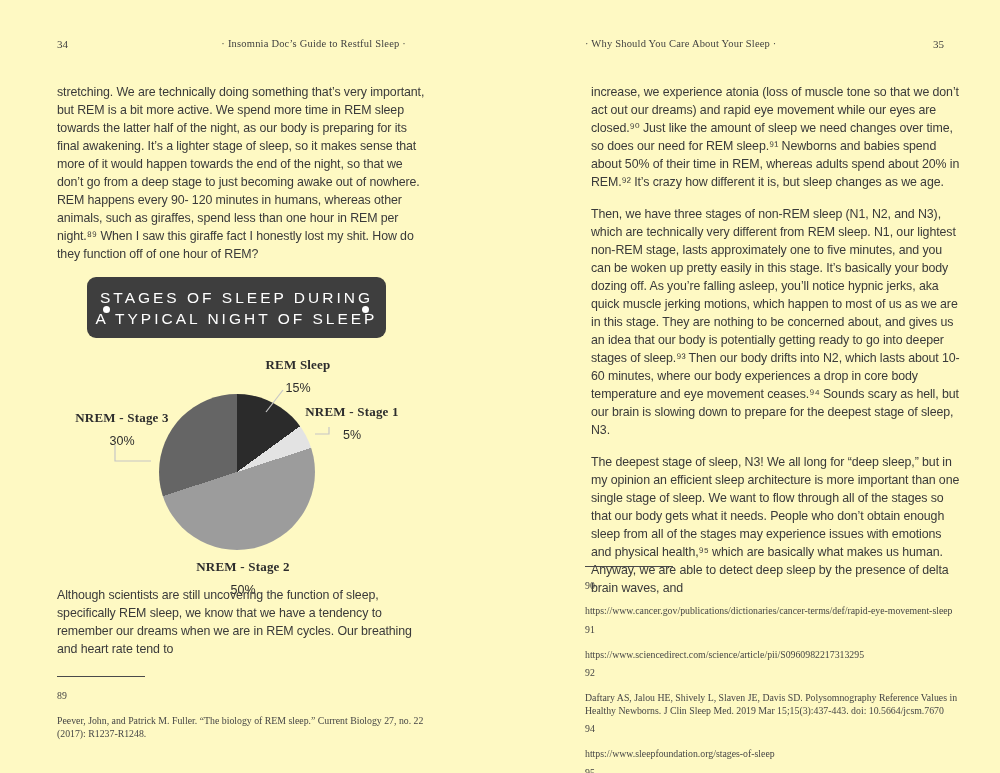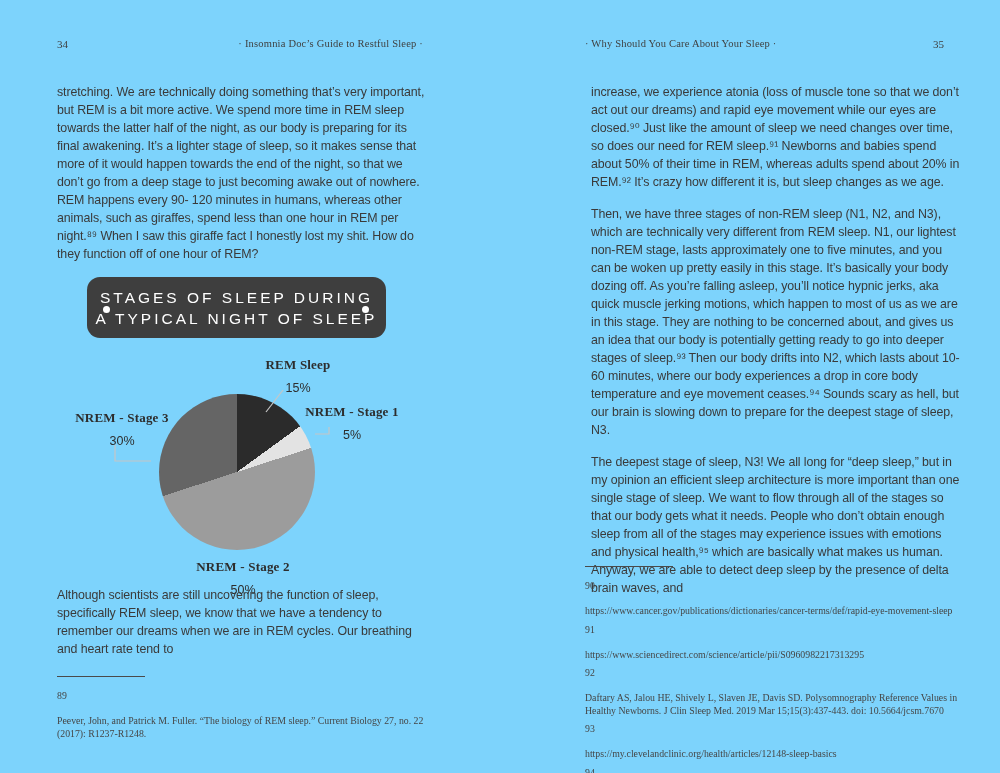--- a/index.html
+++ b/index.html
@@ -1,16 +1,16 @@
 <!DOCTYPE html>
 <html><head>
 <meta charset="utf-8">
 <style>
   html,body{margin:0;padding:0;background:#ffffff;}
-  .spread{position:relative;width:1000px;height:773px;background:#7dd3fc;overflow:hidden;
+  .spread{position:relative;width:1000px;height:773px;background:#fef9c3;overflow:hidden;
           font-family:"Liberation Sans","DejaVu Sans",sans-serif;}
   .page{position:absolute;top:0;width:500px;height:773px;}
   .page-left{left:0;}
   .page-right{left:500px;}
 
   .pagenum{position:absolute;top:38px;font-family:"Liberation Serif","DejaVu Serif",serif;
            font-size:11px;color:#3f3f3f;}
   .runhead{position:absolute;top:38px;font-family:"Liberation Serif","DejaVu Serif",serif;
            font-size:10.5px;color:#3f3f3f;letter-spacing:.2px;white-space:nowrap;}
 
@@ -49,25 +49,25 @@
   .lp-divider{left:57px;top:676px;}
   .rp-divider{left:85px;top:566px;}
 </style>
 </head>
 <body>
 
 <div class="spread">
 
   <section class="page page-left">
     <span class="pagenum" style="left:57px;">34</span>
-    <span class="runhead" style="right:77px;">· Insomnia Doc’s Guide to Restful Sleep ·</span>
+    <span class="runhead" style="right:94px;">· Insomnia Doc’s Guide to Restful Sleep ·</span>
 
     <p class="body-par" style="left:57px;top:83px;margin:0;">stretching. We are technically doing something that’s very important, but REM is a bit more active. We spend more time in REM sleep towards the latter half of the night, as our body is preparing for its final awakening. It’s a lighter stage of sleep, so it makes sense that more of it would happen towards the end of the night, so that we don’t go from a deep stage to just becoming awake out of nowhere. REM happens every 90- 120 minutes in humans, whereas other animals, such as giraffes, spend less than one hour in REM per night.⁸⁹ When I saw this giraffe fact I honestly lost my shit. How do they function off of one hour of REM?</p>
 
-    <div class="title-box" style="background: rgb(62, 62, 62); color: rgb(255, 255, 255);">
+    <div class="title-box" style="background: rgb(62, 62, 62); color: rgb(255, 255, 255); border-radius: 9px;">
       <span class="tdot left"></span>
       <div class="tlines">
         <div>STAGES OF SLEEP DURING</div>
         <div>A TYPICAL NIGHT OF SLEEP</div>
       </div>
       <span class="tdot right"></span>
     </div>
 
     <div class="pie" style="background: conic-gradient(rgb(43, 43, 43) 0%, rgb(43, 43, 43) 15%, rgb(227, 227, 227) 15%, rgb(227, 227, 227) 20%, rgb(156, 156, 156) 20%, rgb(156, 156, 156) 70%, rgb(101, 101, 101) 70%, rgb(101, 101, 101) 100%);"></div>
 
@@ -123,24 +123,20 @@
       </div>
       <div class="fn">
         <span class="fn-num">91</span>
         <span class="fn-text">https://www.sciencedirect.com/science/article/pii/S0960982217313295</span>
       </div>
       <div class="fn">
         <span class="fn-num">92</span>
         <span class="fn-text">Daftary AS, Jalou HE, Shively L, Slaven JE, Davis SD. Polysomnography Reference Values in Healthy Newborns. J Clin Sleep Med. 2019 Mar 15;15(3):437-443. doi: 10.5664/jcsm.7670</span>
       </div>
       <div class="fn">
-        <span class="fn-num">93</span>
-        <span class="fn-text">https://my.clevelandclinic.org/health/articles/12148-sleep-basics</span>
-      </div>
-      <div class="fn">
         <span class="fn-num">94</span>
         <span class="fn-text">https://www.sleepfoundation.org/stages-of-sleep</span>
       </div>
       <div class="fn">
         <span class="fn-num">95</span>
         <span class="fn-text">https://www.sleepfoundation.org/stages-of-sleep</span>
       </div>
     </div>
   </section>
 

